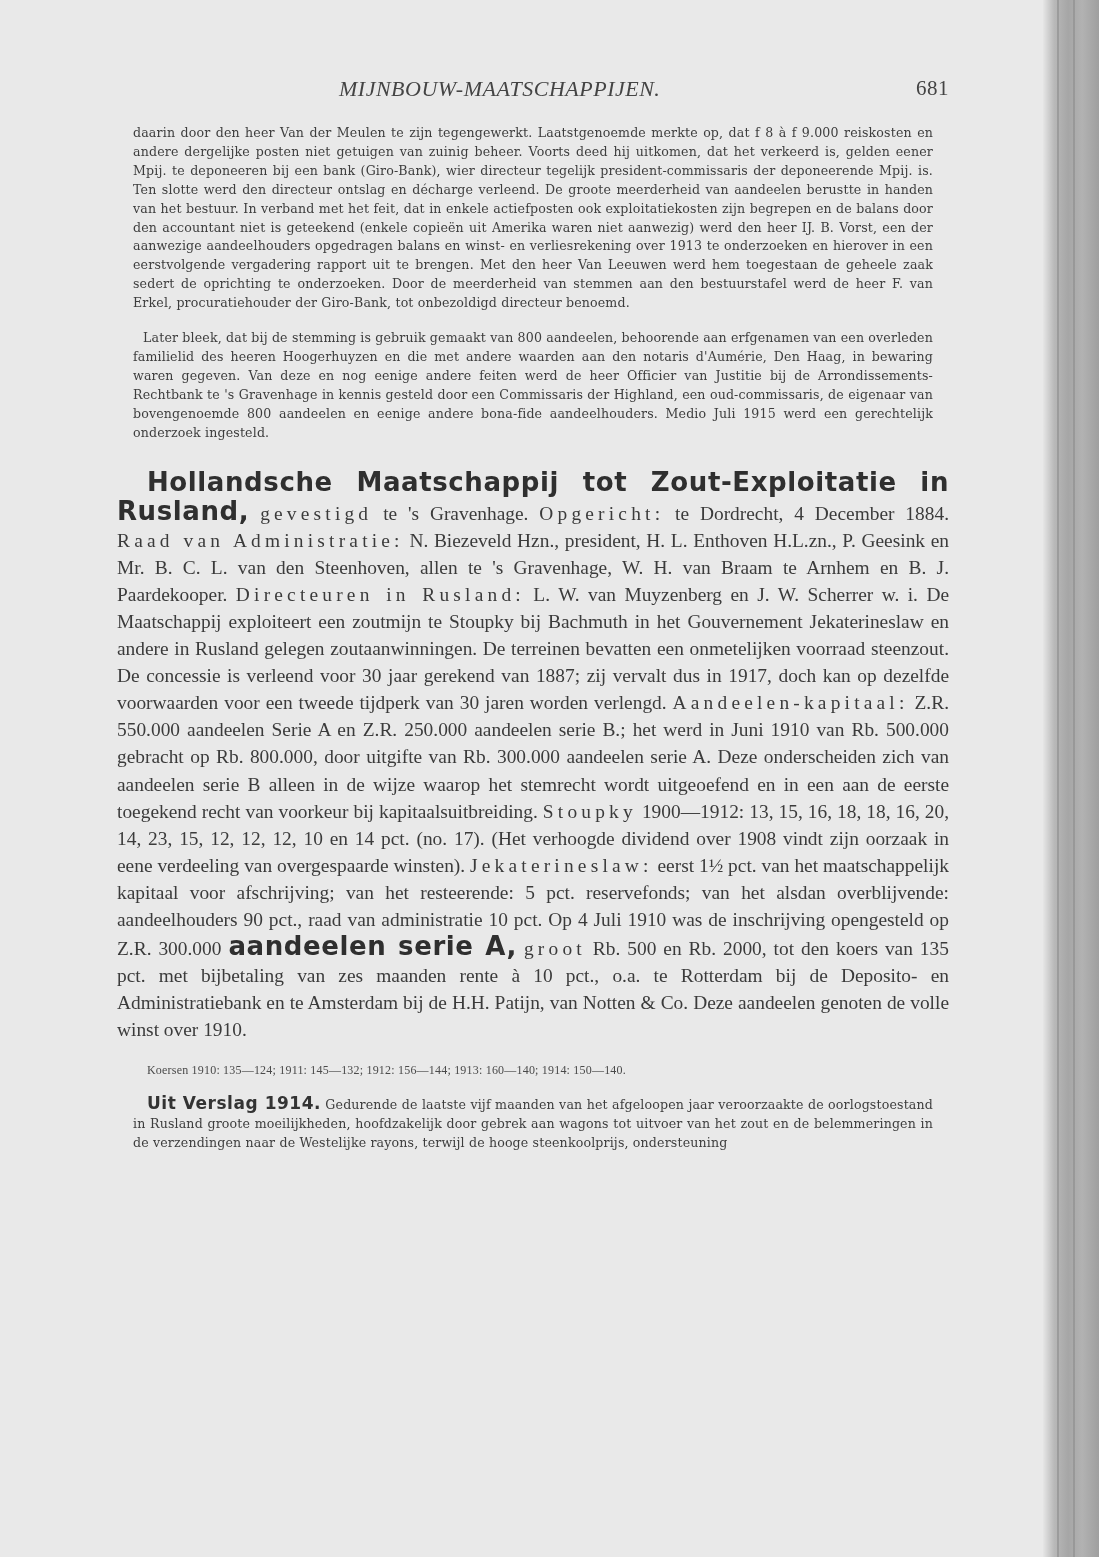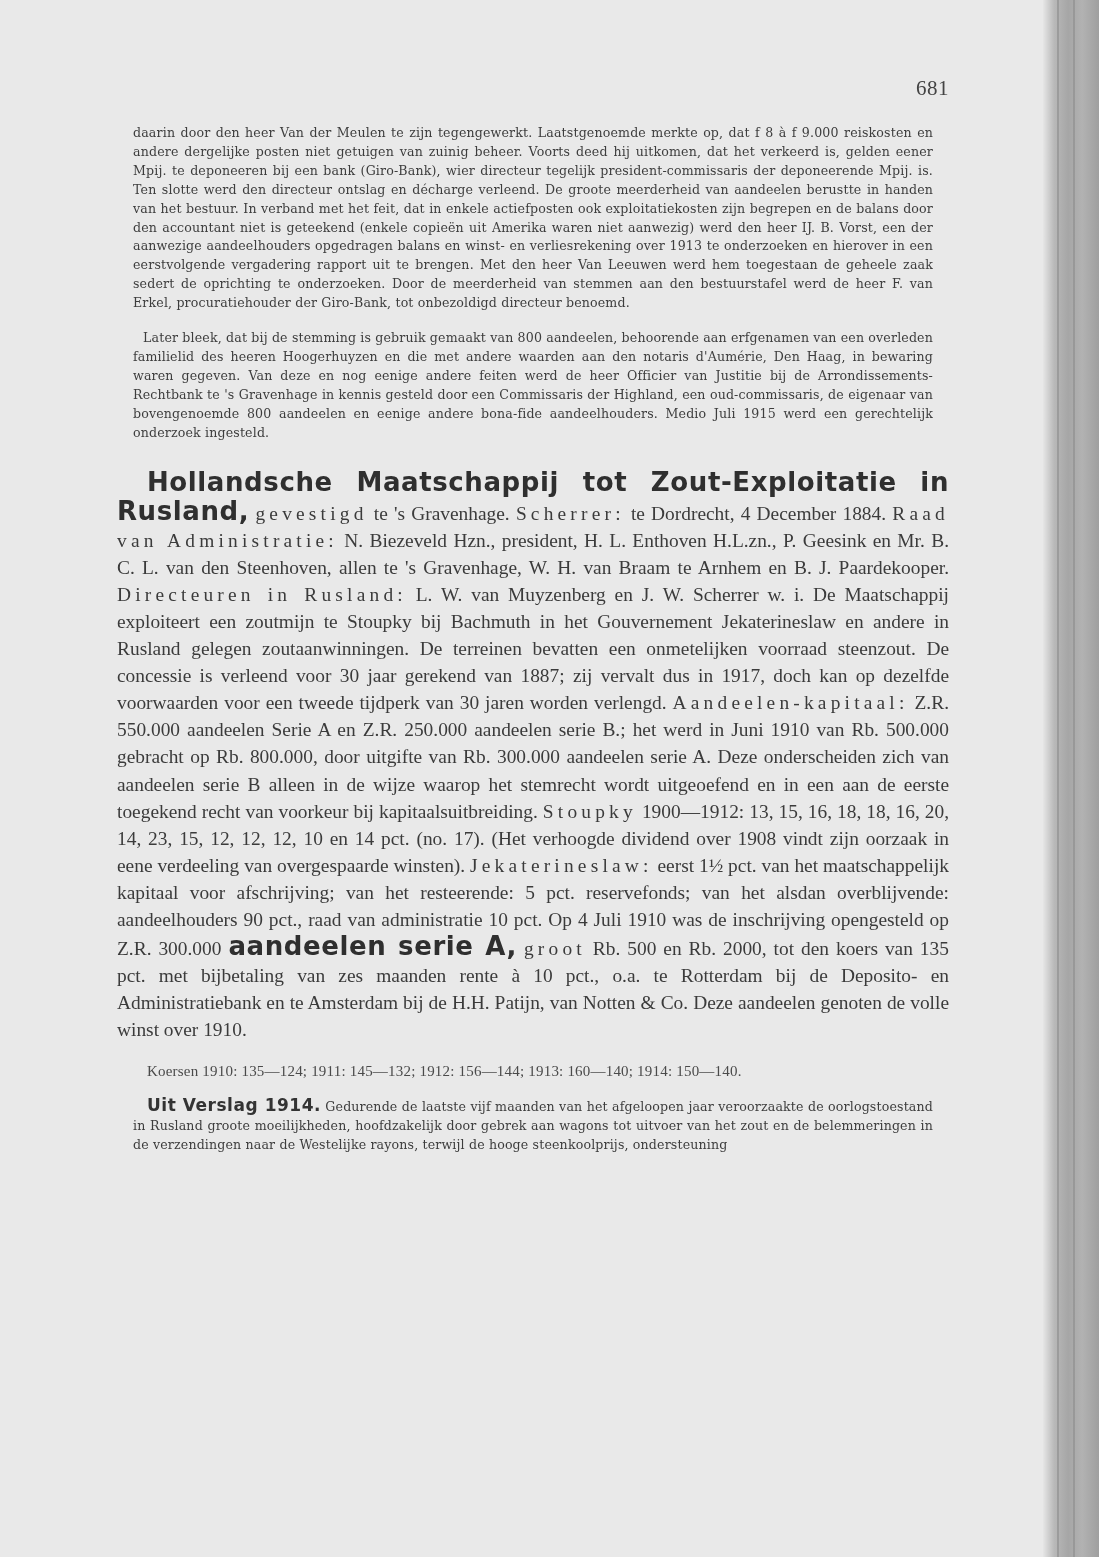--- a/index.html
+++ b/index.html
@@ -39,53 +39,54 @@
       color:#3b3b3b; margin:26px 0 0 0;
     }
     .big p { margin:0; }
     .heading-bold {
       font-family:"DejaVu Sans", sans-serif; font-weight:bold;
       font-size:26px; color:#2f2f2f; letter-spacing:0.6px;
     }
     .spaced { letter-spacing:4.2px; }
     .koersen {
       font-family:"Liberation Serif", serif;
-      font-size:15px; color:#4a4a4a; margin:20px 0 0 30px; letter-spacing:0.2px;
+      font-size:12px; color:#4a4a4a; margin:20px 0 0 30px; letter-spacing:0.2px;
     }
     .verslag { margin-top:14px; }
     .verslag .lead {
       font-family:"DejaVu Sans", sans-serif; font-weight:bold; font-size:17px; color:#333; letter-spacing:0.5px;
     }
     .verslag .small p { text-indent:14px; }
   </style>
 </head>
 <body>
 
 <div class="gutter">
   <div class="gutter-line" style="left:14px"></div>
   <div class="gutter-line" style="left:30px"></div>
 </div>
 
 <div class="page">
 
   <div class="running-head">
+    <span class="title">MIJNBOUW-MAATSCHAPPIJEN.</span>
     <span class="pageno">681</span>
   </div>
 
   <div class="small">
     <p>daarin door den heer Van der Meulen te zijn tegengewerkt. Laatstgenoemde merkte op, dat f 8 à f 9.000 reiskosten en andere dergelijke posten niet getuigen van zuinig beheer. Voorts deed hij uitkomen, dat het verkeerd is, gelden eener Mpij. te deponeeren bij een bank (Giro-Bank), wier directeur tegelijk president-commissaris der deponeerende Mpij. is. Ten slotte werd den directeur ontslag en décharge verleend. De groote meerderheid van aandeelen berustte in handen van het bestuur. In verband met het feit, dat in enkele actiefposten ook exploitatiekosten zijn begrepen en de balans door den accountant niet is geteekend (enkele copieën uit Amerika waren niet aanwezig) werd den heer IJ. B. Vorst, een der aanwezige aandeelhouders opgedragen balans en winst- en verliesrekening over 1913 te onderzoeken en hierover in een eerstvolgende vergadering rapport uit te brengen. Met den heer Van Leeuwen werd hem toegestaan de geheele zaak sedert de oprichting te onderzoeken. Door de meerderheid van stemmen aan den bestuurstafel werd de heer F. van Erkel, procuratiehouder der Giro-Bank, tot onbezoldigd directeur benoemd.</p>
     <p class="indent">Later bleek, dat bij de stemming is gebruik gemaakt van 800 aandeelen, behoorende aan erfgenamen van een overleden familielid des heeren Hoogerhuyzen en die met andere waarden aan den notaris d'Aumérie, Den Haag, in bewaring waren gegeven. Van deze en nog eenige andere feiten werd de heer Officier van Justitie bij de Arrondissements-Rechtbank te 's Gravenhage in kennis gesteld door een Commissaris der Highland, een oud-commissaris, de eigenaar van bovengenoemde 800 aandeelen en eenige andere bona-fide aandeelhouders. Medio Juli 1915 werd een gerechtelijk onderzoek ingesteld.</p>
   </div>
 
   <div class="big">
     <p style="text-indent:30px">
       <span class="heading-bold">Hollandsche Maatschappij tot Zout-Exploitatie in Rusland,</span>
       <span class="spaced">gevestigd</span>
       <span>te 's Gravenhage.</span>
-      <span class="spaced">Scherrer:</span>
+      <span class="spaced">Opgericht:</span>
       <span>te Dordrecht, 4 December 1884.</span>
       <span class="spaced">Raad van Administratie:</span>
       <span>N. Biezeveld Hzn., president, H. L. Enthoven H.L.zn., P. Geesink en Mr. B. C. L. van den Steenhoven, allen te 's Gravenhage, W. H. van Braam te Arnhem en B. J. Paardekooper.</span>
       <span class="spaced">Directeuren in Rusland:</span>
       <span>L. W. van Muyzenberg en J. W. Scherrer w. i. De Maatschappij exploiteert een zoutmijn te Stoupky bij Bachmuth in het Gouvernement Jekaterineslaw en andere in Rusland gelegen zoutaanwinningen. De terreinen bevatten een onmetelijken voorraad steenzout. De concessie is verleend voor 30 jaar gerekend van 1887; zij vervalt dus in 1917, doch kan op dezelfde voorwaarden voor een tweede tijdperk van 30 jaren worden verlengd.</span>
       <span class="spaced">Aandeelen-kapitaal:</span>
       <span>Z.R. 550.000 aandeelen Serie A en Z.R. 250.000 aandeelen serie B.; het werd in Juni 1910 van Rb. 500.000 gebracht op Rb. 800.000, door uitgifte van Rb. 300.000 aandeelen serie A. Deze onderscheiden zich van aandeelen serie B alleen in de wijze waarop het stemrecht wordt uitgeoefend en in een aan de eerste toegekend recht van voorkeur bij kapitaalsuitbreiding.</span>
       <span class="spaced">Stoupky</span>
       <span>1900—1912: 13, 15, 16, 18, 18, 16, 20, 14, 23, 15, 12, 12, 12, 10 en 14 pct. (no. 17). (Het verhoogde dividend over 1908 vindt zijn oorzaak in eene verdeeling van overgespaarde winsten).</span>
       <span class="spaced">Jekaterineslaw:</span>

